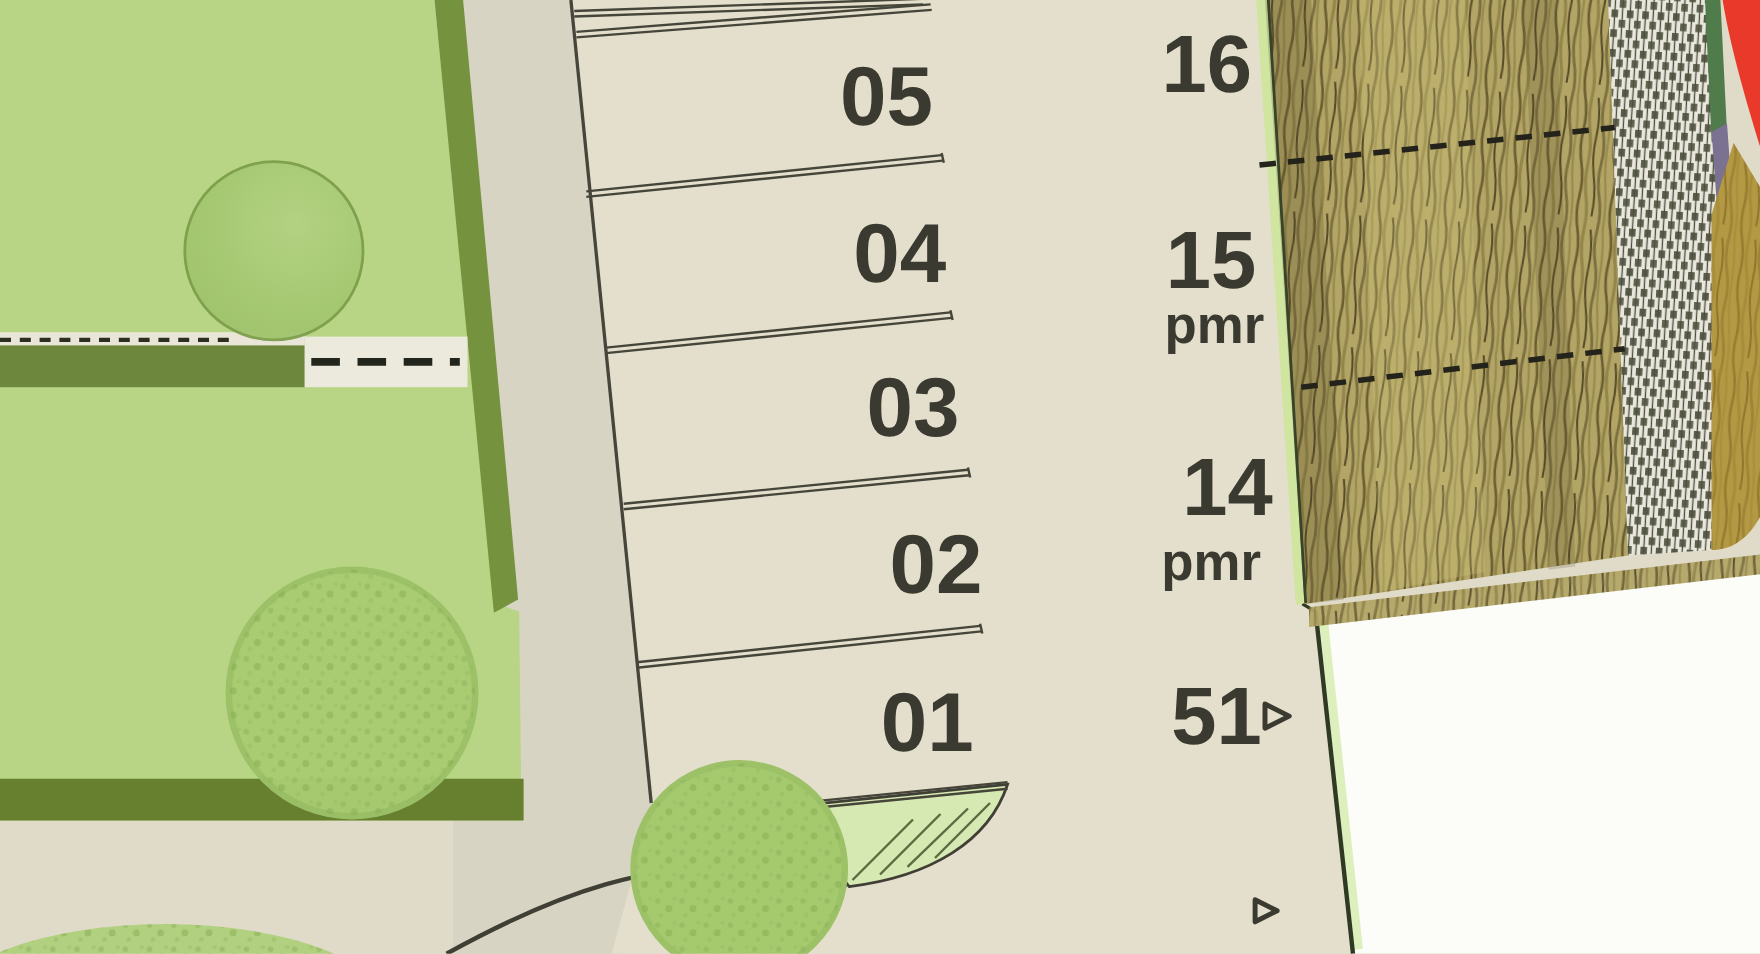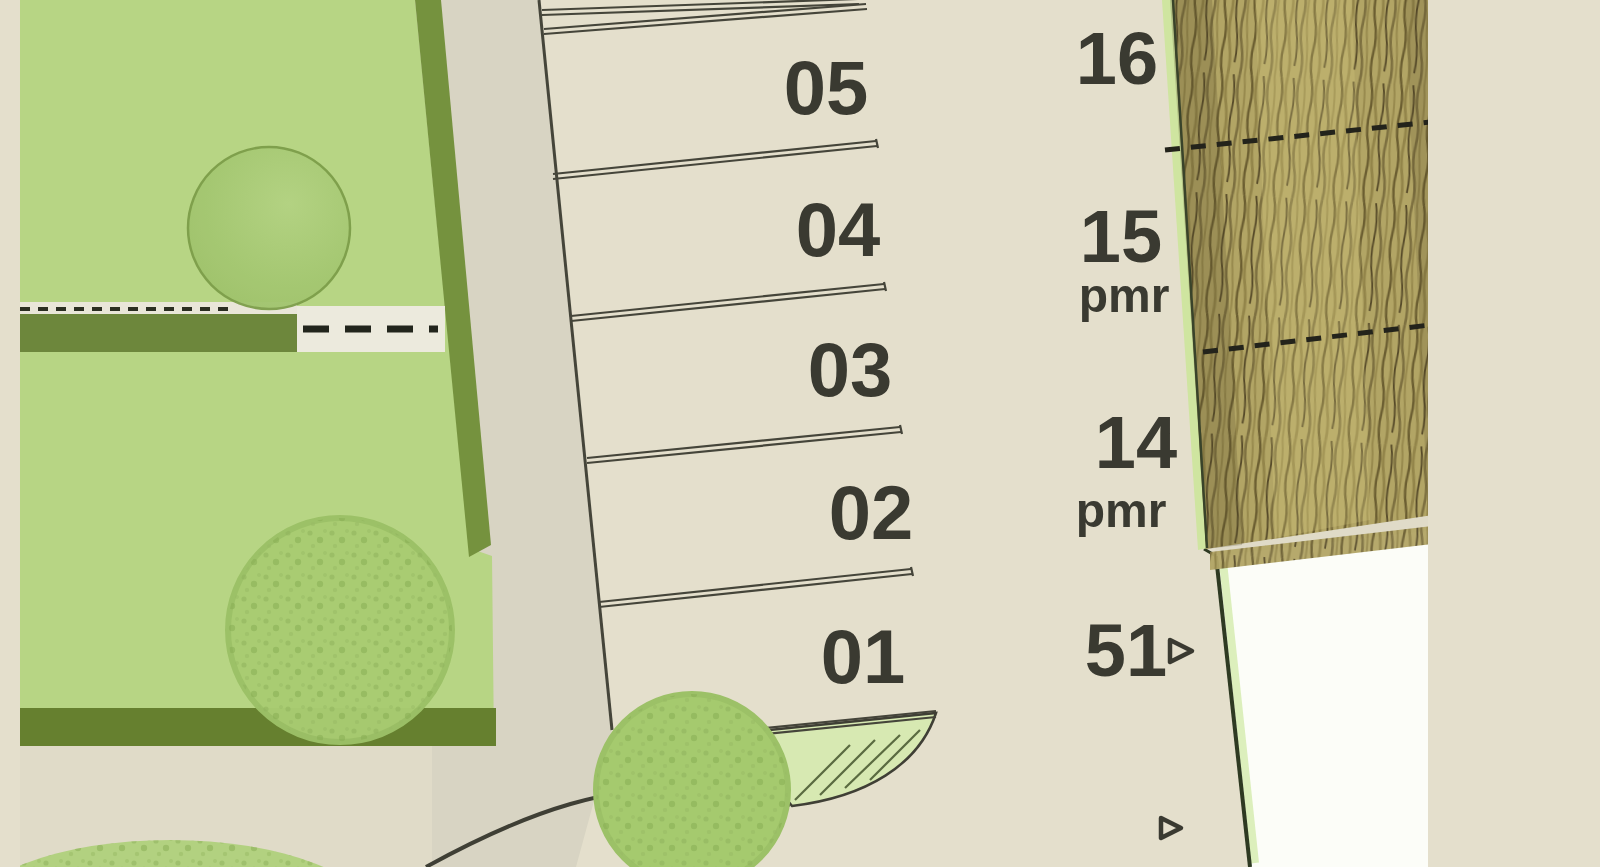--- a/index.html
+++ b/index.html
@@ -1,17 +1,17 @@
 <!DOCTYPE html>
 <html><head>
 <meta charset="utf-8">
 <style>
   html,body{margin:0;padding:0;background:#e4dfcc;}
-  #canvas{position:relative;width:1408px;height:867px;overflow:hidden;
-          font-family:"Liberation Sans",sans-serif;margin-left:20px;}
+  #canvas{position:relative;width:1600px;height:867px;overflow:hidden;
+          font-family:"Liberation Sans",sans-serif;}
   svg{position:absolute;left:0;top:0;display:block;}
   text{font-family:"Liberation Sans",sans-serif;font-weight:700;fill:#3a3a31;}
   .stall-num{font-size:76px;}
   .side-num{font-size:74px;}
   .pmr{font-size:48px;}
 </style>
 </head>
 <body>
 
 <div id="canvas">

